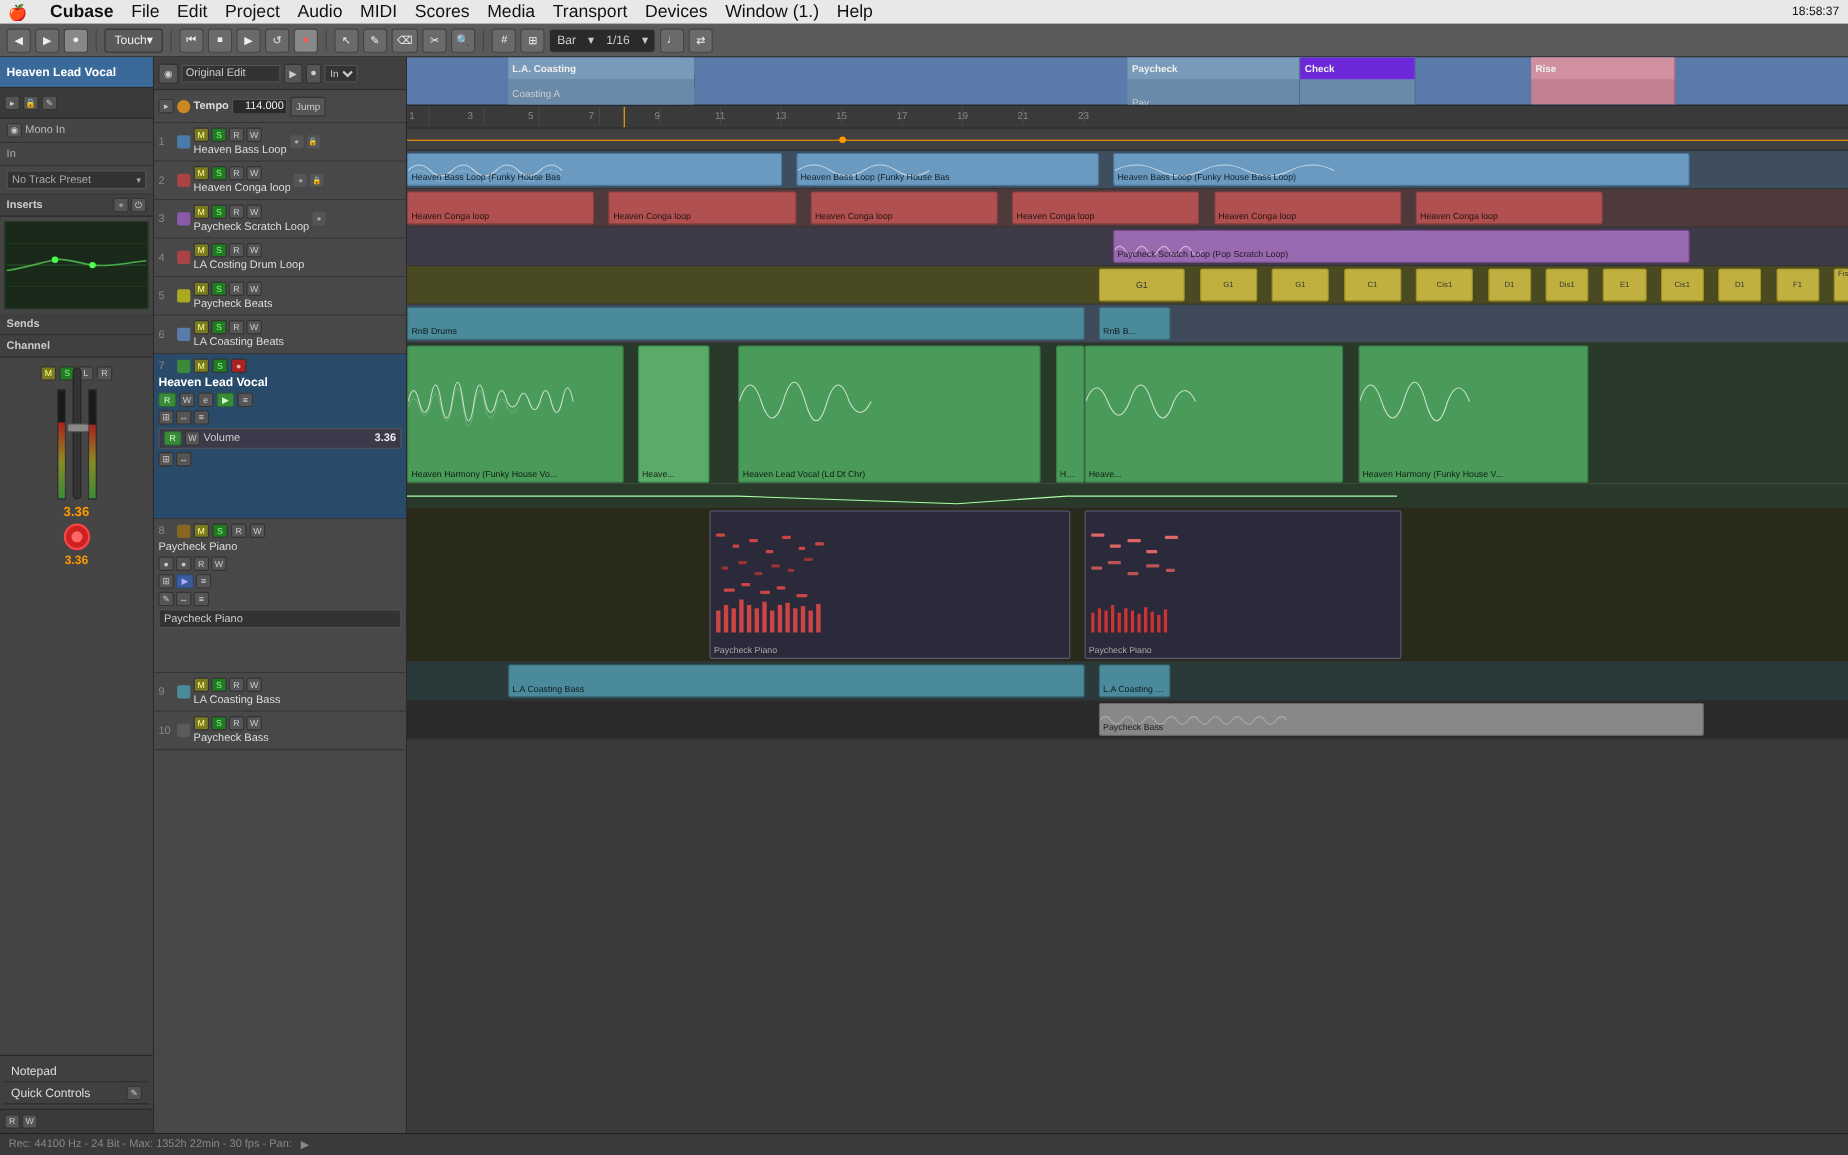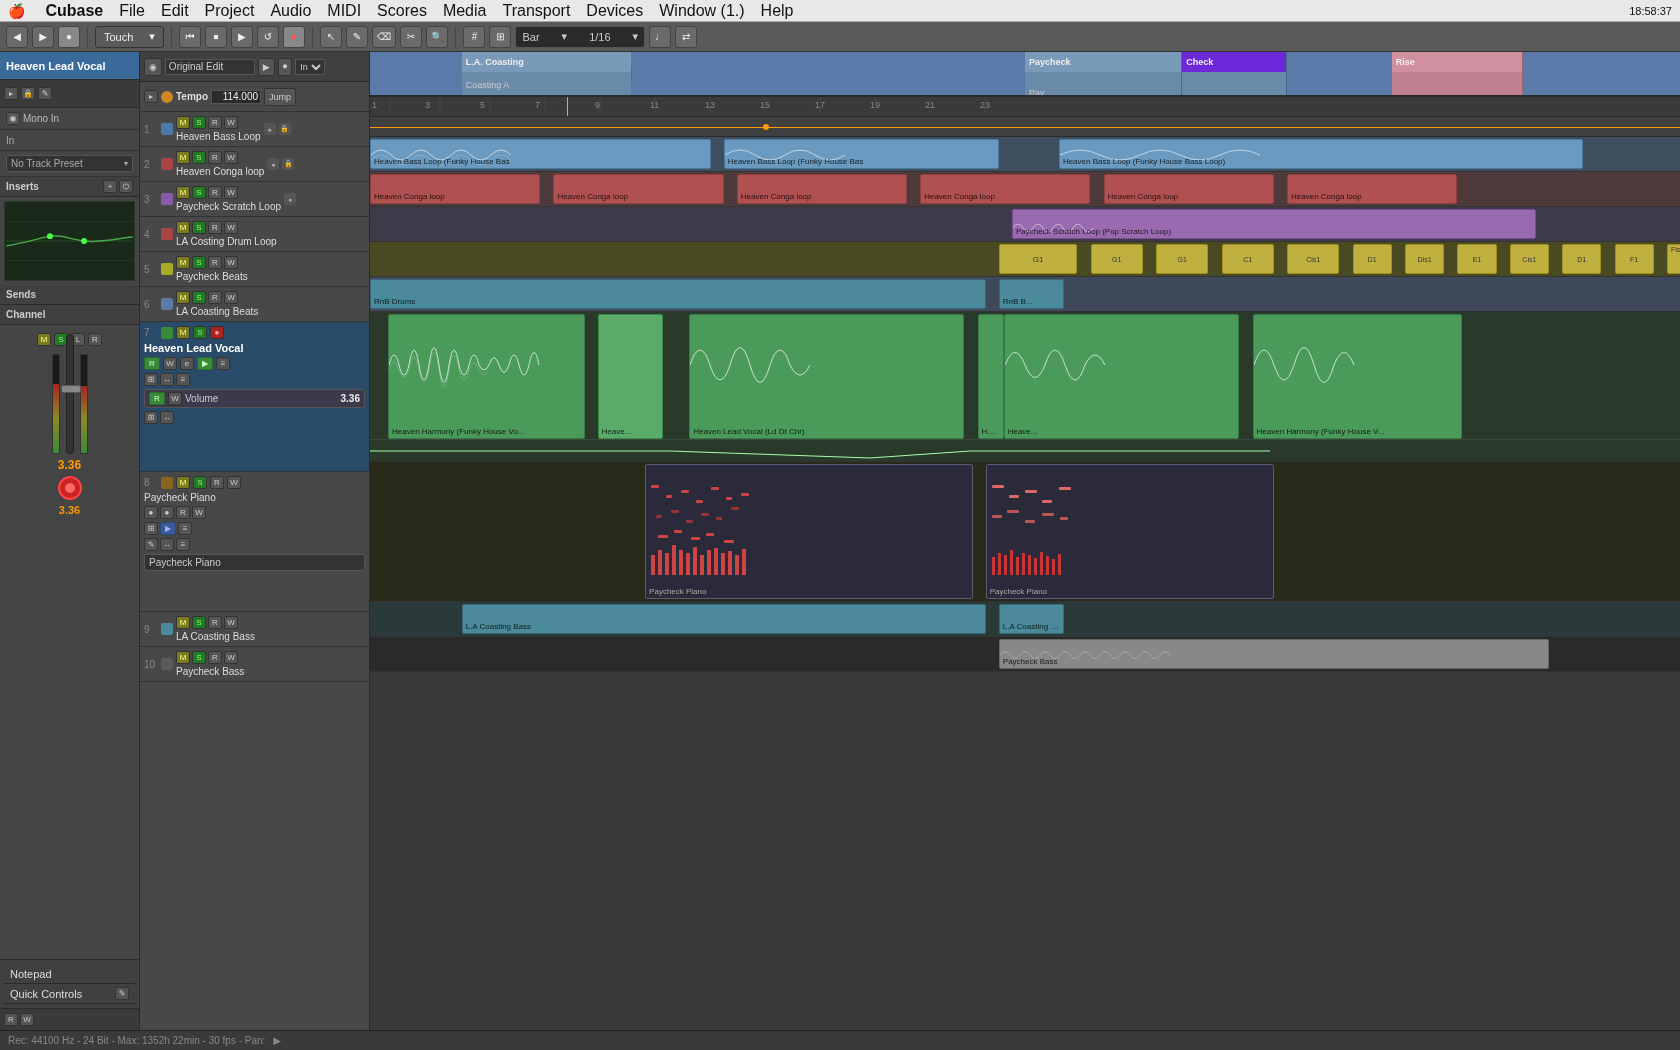--- a/index.html
+++ b/index.html
@@ -68,39 +68,39 @@
     .touch-mode {
       background: #5a5a5a;
       border: 1px solid #333;
       border-radius: 3px;
       color: #eee;
       height: 22px;
       padding: 0 8px;
       font-size: 11px;
       display: flex;
       align-items: center;
-      gap: 16px;
+      gap: 0;
     }
     .toolbar-separator {
       width: 1px;
       height: 20px;
       background: #444;
       margin: 0 3px;
     }
     .bar-display {
       background: #2a2a2a;
       border: 1px solid #555;
       border-radius: 3px;
       color: #ccc;
       height: 22px;
       padding: 0 6px;
       font-size: 11px;
       display: flex;
       align-items: center;
-      gap: 22px;
+      gap: 11px;
     }
 
     
     #main-layout {
       display: flex;
       height: calc(1050px - 22px - 30px - 20px);
     }
 
     
     #channel-strip {
@@ -326,21 +326,21 @@
       border-radius: 2px;
       overflow: hidden;
       font-size: 9px;
       color: rgba(0,0,0,0.7);
       padding: 1px 3px;
       cursor: pointer;
     }
     .clip-blue { background: #6a9abf; border: 1px solid #4a7a9f; }
     .clip-red { background: #b05050; border: 1px solid #904040; }
     .clip-purple { background: #9a6ab0; border: 1px solid #7a4a90; }
-    .clip-green { background: #4a9a5a; border: 1px solid #3a7a4a; color: #cfc; margin-left: 18px; }
+    .clip-green { background: #4a9a5a; border: 1px solid #3a7a4a; color: #cfc; }
     .clip-yellow { background: #c0b040; border: 1px solid #a09020; }
     .clip-gray { background: #888; border: 1px solid #666; }
     .clip-teal { background: #4a8a9a; border: 1px solid #3a6a7a; }
 
     .clip-name {
       font-size: 8px;
       color: rgba(0,0,0,0.8);
       white-space: nowrap;
       overflow: hidden;
       text-overflow: ellipsis;
@@ -910,21 +910,21 @@
             <span class="clip-name">Heaven Bass Loop (Funky House Bas</span>
           </div>
           <div class="clip clip-blue" style="left:27%; width:21%;">
             <div class="waveform">
               <svg width="100%" height="100%">
                 <path d="M0,15 Q15,5 30,15 Q45,25 60,15 Q75,5 90,15 Q105,25 120,15" stroke="rgba(255,255,255,0.6)" stroke-width="1" fill="none"></path>
               </svg>
             </div>
             <span class="clip-name">Heaven Bass Loop (Funky House Bas</span>
           </div>
-          <div class="clip clip-blue" style="left:49%; width:40%;margin-left:47px;">
+          <div class="clip clip-blue" style="left:49%; width:40%;">
             <div class="waveform">
               <svg width="100%" height="100%">
                 <path d="M0,15 Q20,5 40,15 Q60,25 80,15 Q100,5 120,15 Q140,25 160,15 Q180,5 200,15" stroke="rgba(255,255,255,0.6)" stroke-width="1" fill="none"></path>
               </svg>
             </div>
             <span class="clip-name">Heaven Bass Loop (Funky House Bass Loop)</span>
           </div>
         </div>
 
         <div class="track-row" style="height:35px; background:#4e3a3a;">

